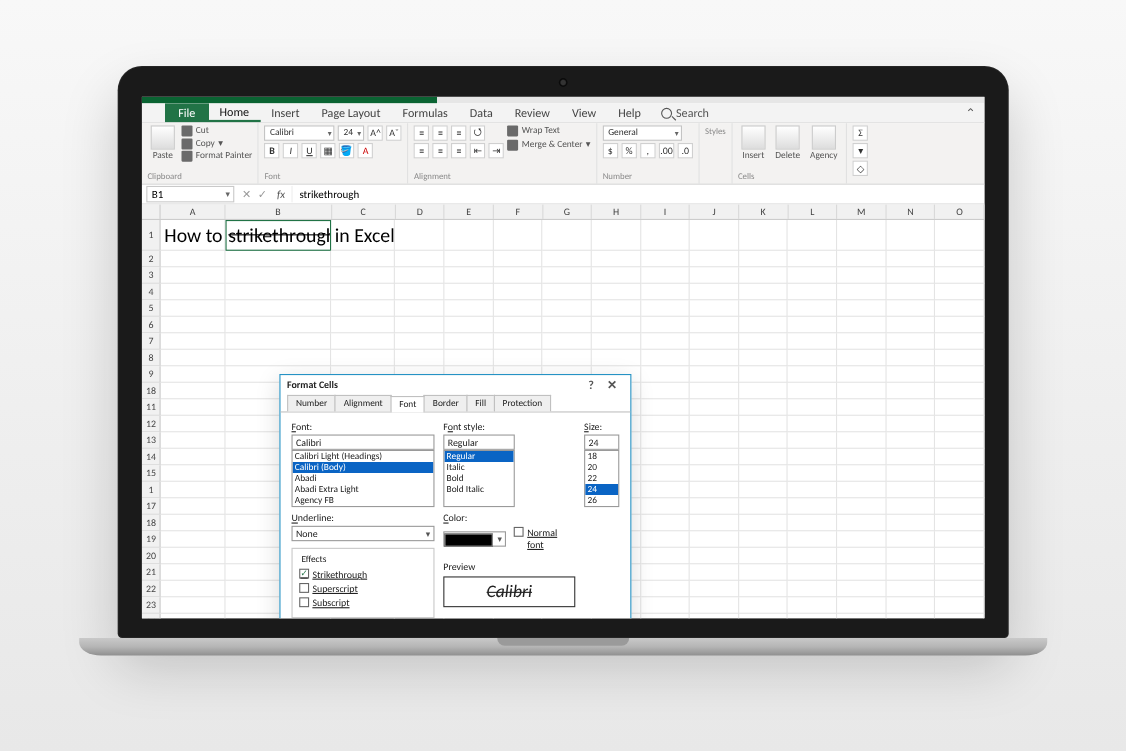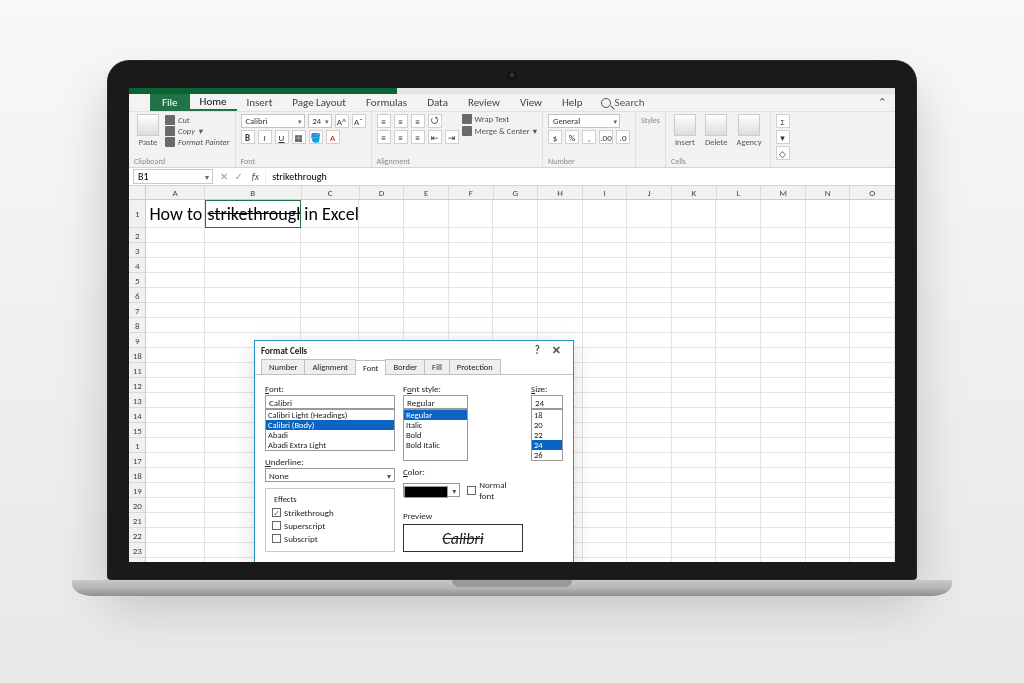--- a/index.html
+++ b/index.html
@@ -132,31 +132,31 @@
   .dlg-title{ height:18px; display:flex; align-items:center; padding:0 6px; font-weight:bold;}
   .dlg-title .spacer{flex:1;}
   .dlg-title .tb{ padding:0 6px; color:#555; font-size:11px;}
   .dlg-tabs{ display:flex; border-bottom:1px solid #c0c0c0; padding:0 0 0 6px;}
   .dtab{ border:1px solid #c0c0c0; border-bottom:none; padding:2px 7px; margin-right:-1px; background:#efefef; font-size:8.5px;}
   .dtab.active{ background:#fff; position:relative; top:1px; }
   .dlg-body{ padding:6px 10px; }
   .lbl{ padding:2px 0 1px 0; }
   .lbl u{ text-decoration: underline; }
   .txtbox{ border:1px solid #9a9a9a; height:14px; width:130px; padding:1px 3px; background:#fff;}
-  .listbox{ border:1px solid #9a9a9a; width:130px; height:42px; overflow:hidden; background:#fff; font-size:8.5px; line-height:10px;}
+  .listbox{ border:1px solid #9a9a9a; width:130px; height:52px; overflow:hidden; background:#fff; font-size:8.5px; line-height:10px;}
   .listbox .li{ padding:0 2px; }
   .listbox .li.sel{ background:#0a64c4; color:#fff; }
   .listbox.sm{ height:52px; width:65px; }
   .listbox.xs{ height:52px; width:32px; }
   .three-col{ display:flex; gap:8px; }
   .colblock{ display:flex; flex-direction:column; }
   .drop{ border:1px solid #9a9a9a; height:14px; width:130px; position:relative; padding:0 3px; line-height:14px; background:#fff;}
   .drop::after{content:"▾"; position:absolute; right:3px; font-size:8px; color:#555;}
   .colorbox{ width:44px; height:12px; background:#000; border:1px solid #9a9a9a; display:inline-block; vertical-align:middle;}
-  .ck{ padding:1px 0; display:flex; gap:3px; align-items:center;}
+  .ck{ padding:1px 0; display:flex; gap:3px; align-items:flex-start;text-decoration:underline;}
   .ck .box{ width:9px;height:9px;border:1px solid #666; display:inline-flex; align-items:center; justify-content:center; font-size:8px; color:#217346;}
   .group-frame{ border:1px solid #c8c8c8; padding:4px 6px 6px 6px; margin-top:4px; width:130px;}
   .preview-box{ border:1.5px solid #333; width:120px; height:28px; margin-top:2px; display:flex; align-items:center; justify-content:center; font:italic 16px Calibri; text-decoration:line-through;}
 </style>
 </head>
 <body>
 
 <div class="laptop">
   <div class="laptop-screen-bezel">
     <div class="camera"></div>
@@ -181,21 +181,21 @@
         <div class="share-icon-group">⌃</div>
       </div>
 
       <div class="ribbon">
         <div class="rgroup">
           <div class="rrow">
             <div class="btn-v">
               <span class="big"></span>
               <span>Paste</span>
             </div>
-            <div style="display:flex;flex-direction:column;gap:1px;font-style:italic;">
+            <div style="display:flex;flex-direction:column;gap:1px;">
               <span class="rrow">
                   <span class="ic ic-sm"></span>
                   <span>Cut</span>
                 </span>
               <span class="rrow"><span class="ic ic-sm"></span><span>Copy</span> ▾</span>
               <span class="rrow">
                   <span class="ic ic-sm"></span>
                   <span>Format Painter</span>
                 </span>
             </div>

